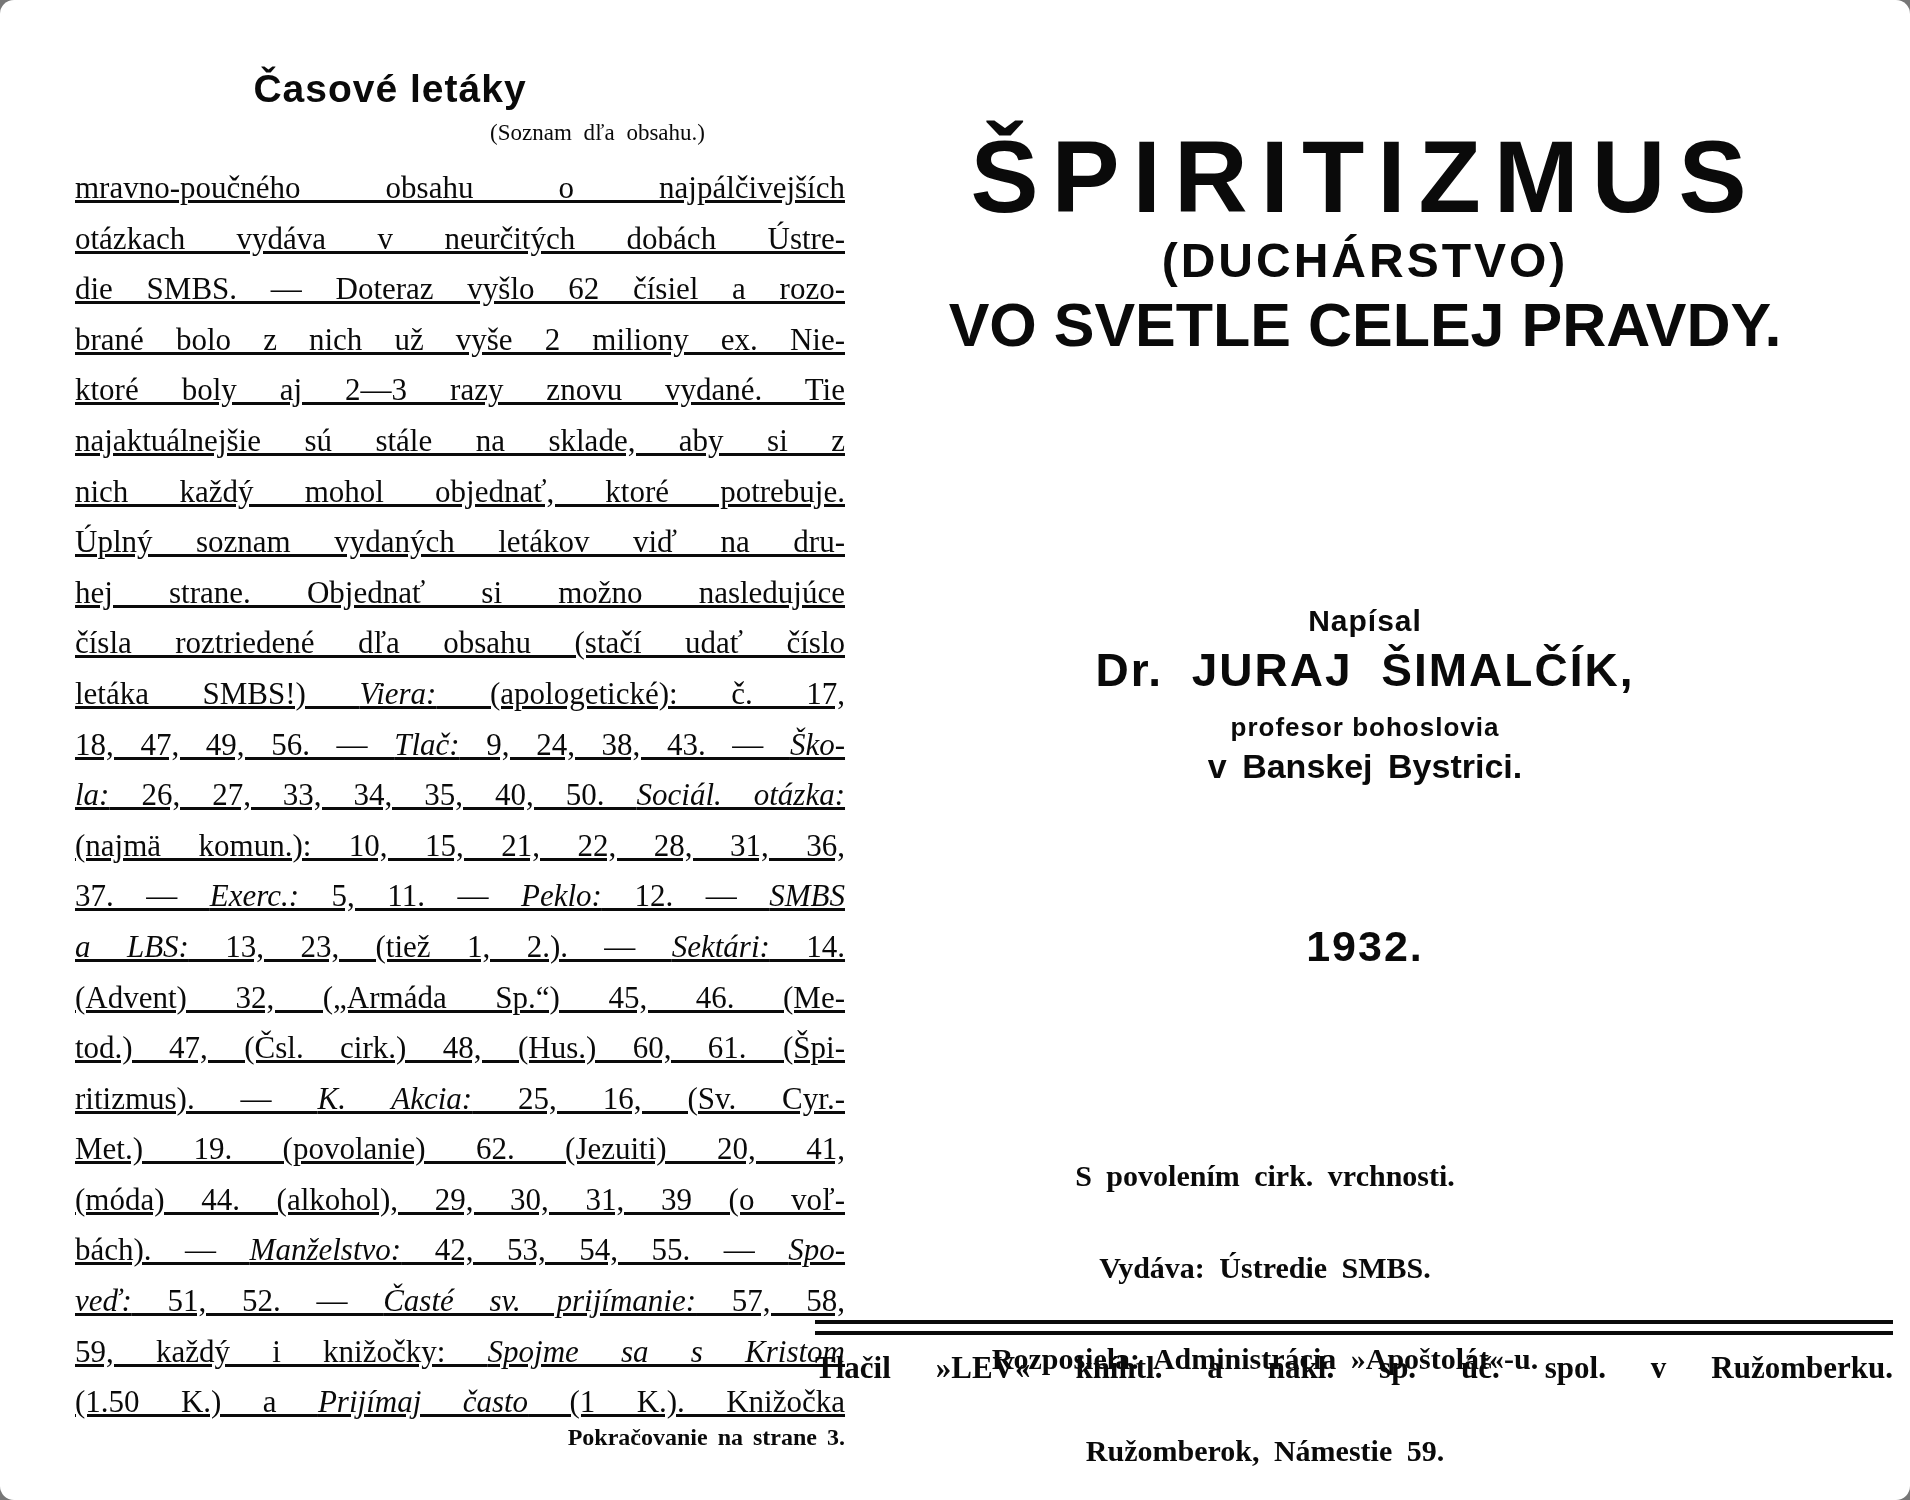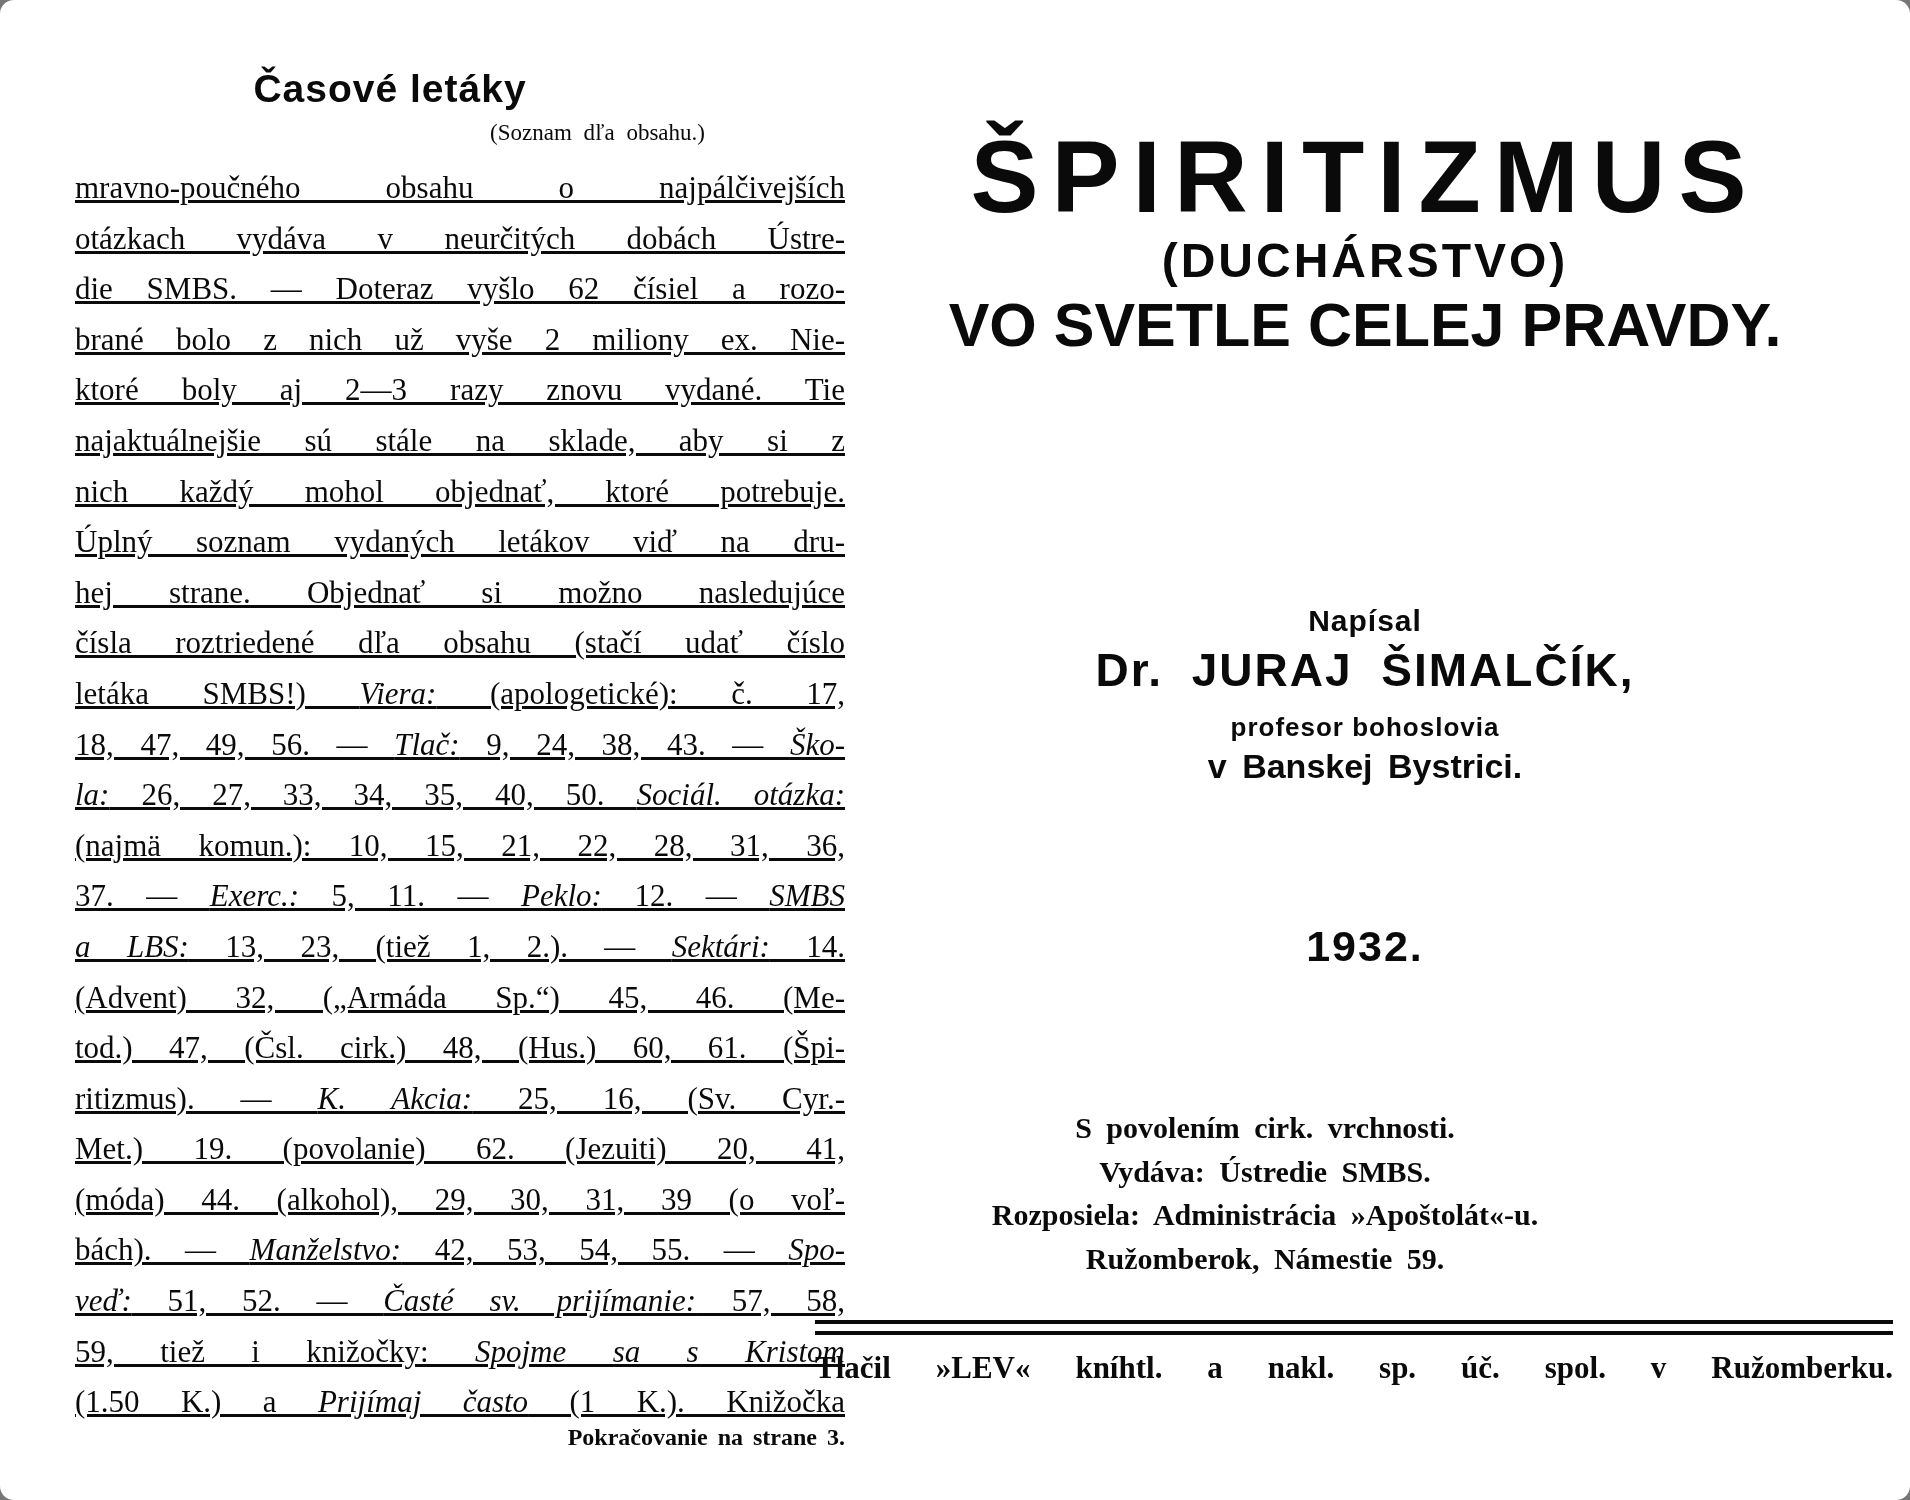--- a/index.html
+++ b/index.html
@@ -75,20 +75,21 @@
   }
   .imprint-block{
     position:absolute;top:1106px;left:790px;width:950px;
     text-align:center;
     font-family:"Liberation Serif", serif;
     font-weight:bold;
   }
   .imprint-line{
     font-size:30px;line-height:43.5px;
     word-spacing:7px;
+    margin-top:48px;
   }
   .double-rule{
     position:absolute;top:1320px;left:815px;width:1078px;height:7px;
     border-top:4px solid #0a0a0a;
     border-bottom:4px solid #0a0a0a;
   }
   .printer-line{
     position:absolute;top:1346px;left:815px;width:1078px;
     font-family:"Liberation Serif", serif;
     font-weight:bold;font-size:31px;line-height:44px;
@@ -121,21 +122,21 @@
       <div class="body-line"><span>(najmä komun.): 10, 15, 21, 22, 28, 31, 36,</span></div>
       <div class="body-line"><span>37. — </span><em>Exerc.:</em><span> 5, 11. — </span><em>Peklo:</em><span> 12. — </span><em>SMBS</em></div>
       <div class="body-line"><em>a LBS:</em><span> 13, 23, (tiež 1, 2.). — </span><em>Sektári:</em><span> 14.</span></div>
       <div class="body-line"><span>(Advent) 32, („Armáda Sp.“) 45, 46. (Me-</span></div>
       <div class="body-line"><span>tod.) 47, (Čsl. cirk.) 48, (Hus.) 60, 61. (Špi-</span></div>
       <div class="body-line"><span>ritizmus). — </span><em>K. Akcia:</em><span> 25, 16, (Sv. Cyr.-</span></div>
       <div class="body-line"><span>Met.) 19. (povolanie) 62. (Jezuiti) 20, 41,</span></div>
       <div class="body-line"><span>(móda) 44. (alkohol), 29, 30, 31, 39 (o voľ-</span></div>
       <div class="body-line"><span>bách). — </span><em>Manželstvo:</em><span> 42, 53, 54, 55. — </span><em>Spo-</em></div>
       <div class="body-line"><em>veď:</em><span> 51, 52. — </span><em>Časté sv. prijímanie:</em><span> 57, 58,</span></div>
-      <div class="body-line"><span>59, tiež i knižočky: </span><em>Spojme sa s Kristom</em></div>
+      <div class="body-line"><span>59, každý i knižočky: </span><em>Spojme sa s Kristom</em></div>
       <div class="body-line"><span>(1.50 K.) a </span><em>Prijímaj často</em><span> (1 K.). Knižočka</span></div>
     </div>
 
   <div class="continuation-note">Pokračovanie na strane 3.</div>
 
   <div class="rp title">ŠPIRITIZMUS</div>
 
   <div class="rp subtitle">(DUCHÁRSTVO)</div>
 
   <div class="rp tagline">VO SVETLE CELEJ PRAVDY.</div>

